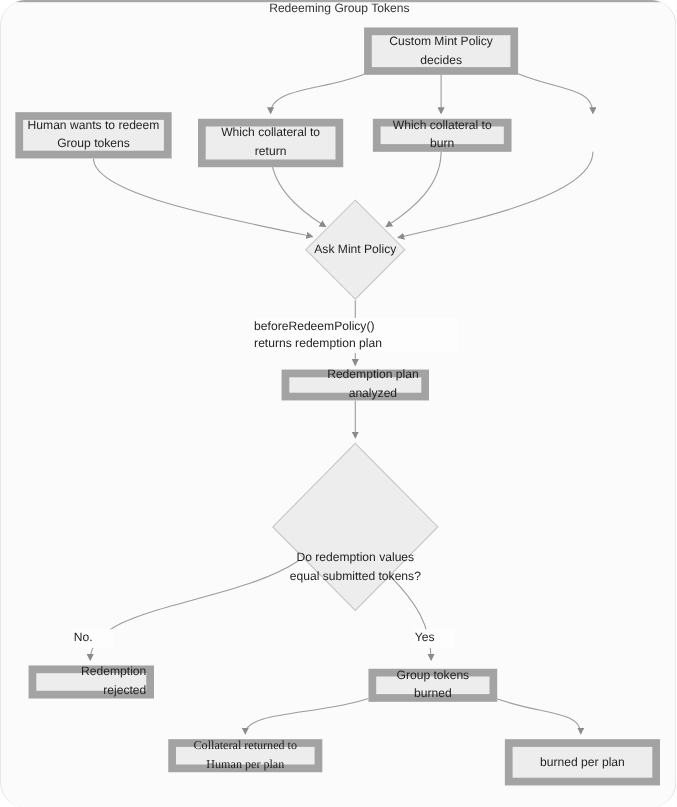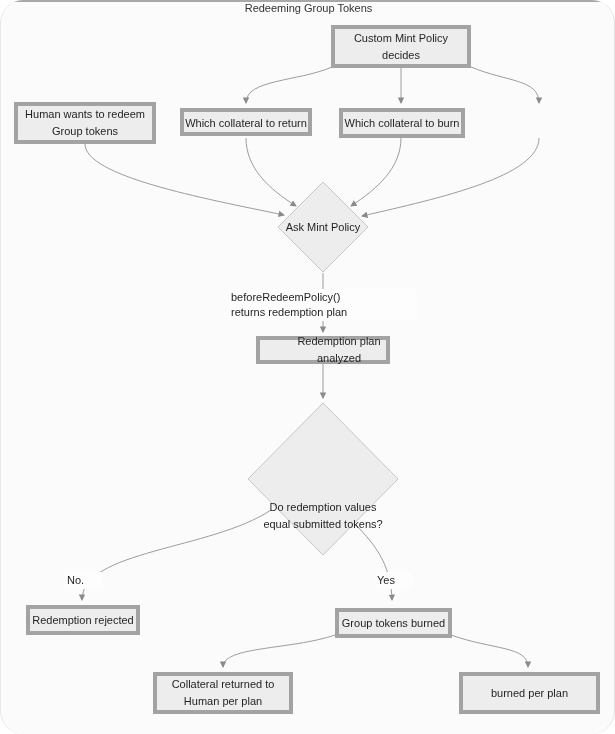--- a/index.html
+++ b/index.html
@@ -26,21 +26,21 @@
   }
   .diagram-title{
     position:absolute;left:0;top:2px;width:615px;
     text-align:center;
     font-size:11px;color:#333333;
     z-index:2;
   }
   .node{
     position:absolute;
     background:#ededed;
-    border:4px solid #a3a3a3;
+    border:7px solid #a3a3a3;
     box-sizing:border-box;
     display:flex;flex-direction:column;
     align-items:center;justify-content:center;
     font-size:11px;color:#1f1f1f;
     line-height:17px;
     text-align:center;
     z-index:1;
   }
   .diamond-label{
     position:absolute;
@@ -97,21 +97,21 @@
   <div class="node" style="left:330px;top:25px;width:140px;height:43px;">
     <span>Custom Mint Policy</span>
     <span>decides</span>
   </div>
 
   <div class="node" style="left:13px;top:102px;width:142px;height:42px;">
     <span>Human wants to redeem</span>
     <span>Group tokens</span>
   </div>
 
-  <div class="node" style="left:179px;top:108px;width:132px;height:28px;justify-content:flex-end;">
+  <div class="node" style="left:179px;top:108px;width:132px;height:44px;">
     <span>Which collateral to return</span>
   </div>
 
   <div class="node" style="left:338px;top:108px;width:126px;height:30px;">
     <span>Which collateral to burn</span>
   </div>
 
 
   <div class="diamond-label" style="left:262px;top:218px;width:120px;height:18px;">
     <span>Ask Mint Policy</span>
@@ -140,21 +140,21 @@
   </div>
 
   <div class="node" style="left:25px;top:605px;width:114px;height:30px;text-align:right;">
     <span>Redemption rejected</span>
   </div>
 
   <div class="node" style="left:334px;top:608px;width:117px;height:30px;">
     <span>Group tokens burned</span>
   </div>
 
-  <div class="node" style="left:152px;top:672px;width:140px;height:42px;">
+  <div class="node" style="left:152px;top:672px;width:140px;height:30px;font-family:Liberation Serif, serif;">
     <span>Collateral returned to</span>
     <span>Human per plan</span>
   </div>
 
   <div class="node" style="left:458px;top:672px;width:141px;height:42px;">
     <span>burned per plan</span>
   </div>
 </div>
 
 </body></html>

